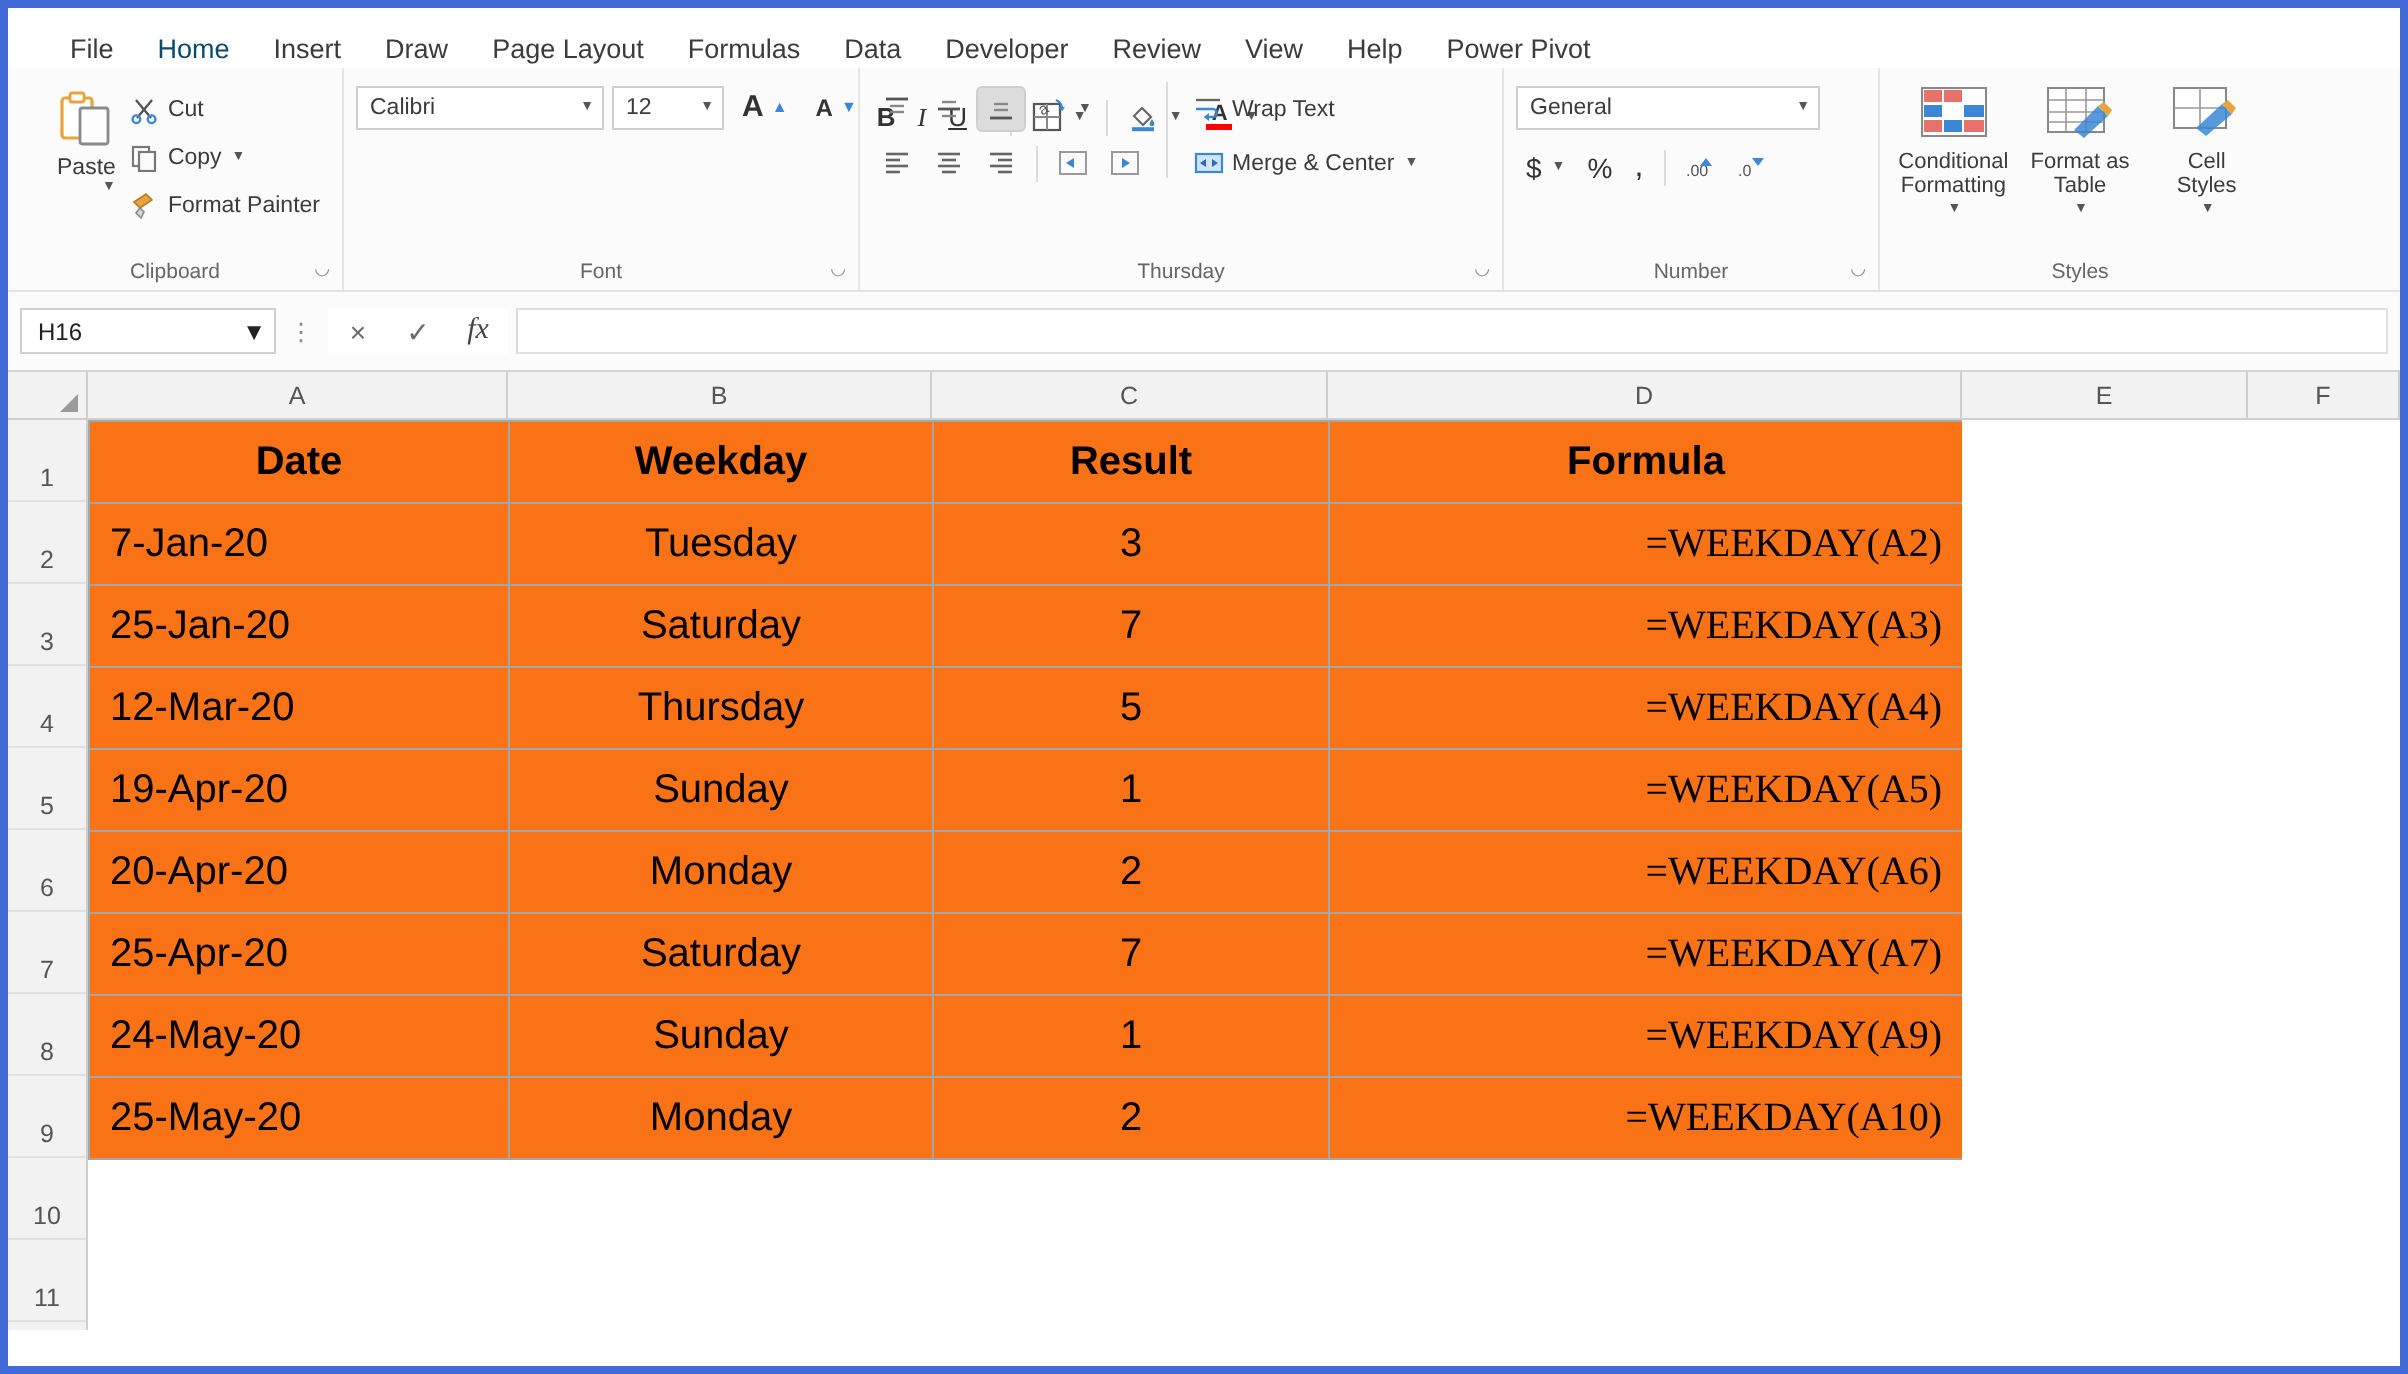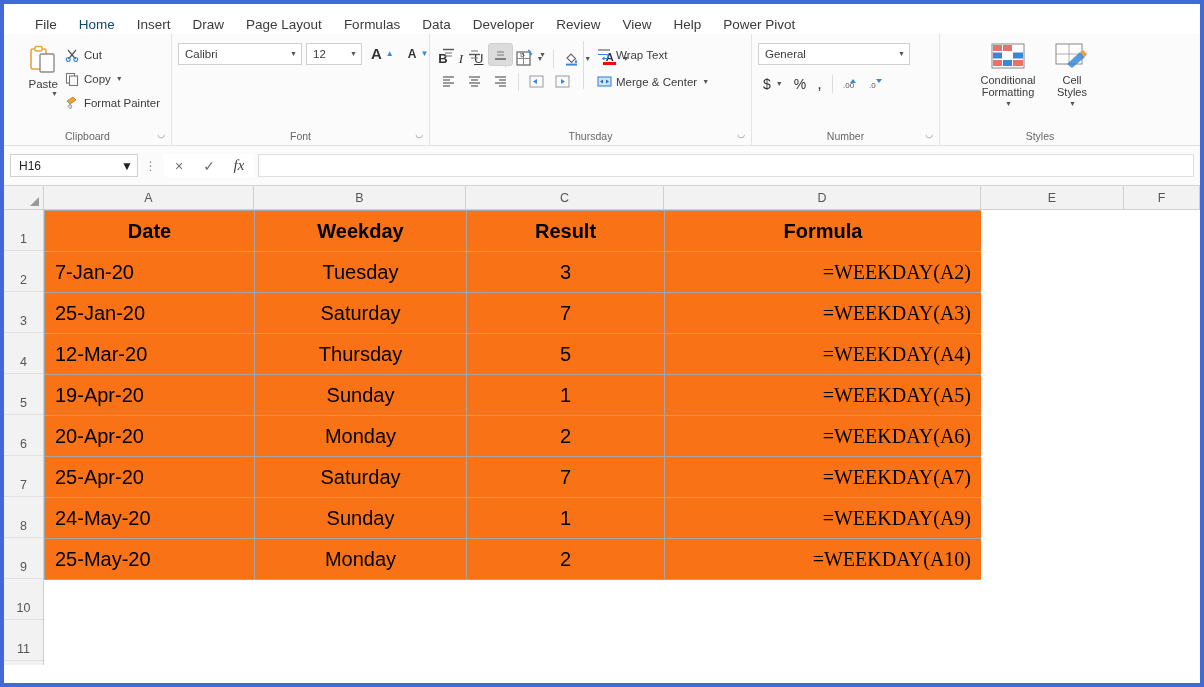--- a/index.html
+++ b/index.html
@@ -569,20 +569,37 @@
                   <rect x="22" y="17" width="10" height="6" fill="#e8726b"></rect>
               </svg>
             </span>
             <span class="t">Conditional</span>
             <span>Formatting</span>
             <span class="caret">▼</span>
           </div>
           <div class="style-big">
             <span>
               <svg width="34" height="26" viewBox="0 0 34 26">
+                <rect x="1" y="1" width="28" height="22" fill="#fff" stroke="#888" stroke-width="1"></rect>
+                <line x1="1" y1="7" x2="29" y2="7" stroke="#999" stroke-width="0.8"></line>
+                <line x1="1" y1="13" x2="29" y2="13" stroke="#999" stroke-width="0.8"></line>
+                <line x1="1" y1="18" x2="29" y2="18" stroke="#999" stroke-width="0.8"></line>
+                <line x1="10" y1="1" x2="10" y2="23" stroke="#999" stroke-width="0.8"></line>
+                <line x1="20" y1="1" x2="20" y2="23" stroke="#999" stroke-width="0.8"></line>
+                <path d="M14 22 L26 10 L31 15 L19 26 Z" fill="#3b87d6" opacity="0.85"></path>
+                <path d="M26 10 L31 15 L33 12 L29 8 Z" fill="#e8a33d"></path>
+              </svg>
+            </span>
+            <span class="t">Format as</span>
+            <span>Table</span>
+            <span class="caret">▼</span>
+          </div>
+          <div class="style-big">
+            <span>
+              <svg width="34" height="26" viewBox="0 0 34 26">
                 <rect x="1" y="1" width="26" height="20" fill="#fff" stroke="#888" stroke-width="1"></rect>
                 <line x1="1" y1="11" x2="27" y2="11" stroke="#999" stroke-width="0.8"></line>
                 <line x1="14" y1="1" x2="14" y2="21" stroke="#999" stroke-width="0.8"></line>
                 <path d="M12 21 L25 9 L30 14 L17 25 Z" fill="#3b87d6" opacity="0.85"></path>
                 <path d="M25 9 L30 14 L32 11 L28 7 Z" fill="#e8a33d"></path>
               </svg>
             </span>
             <span class="t">Cell</span>
             <span>Styles</span>
             <span class="caret">▼</span>

